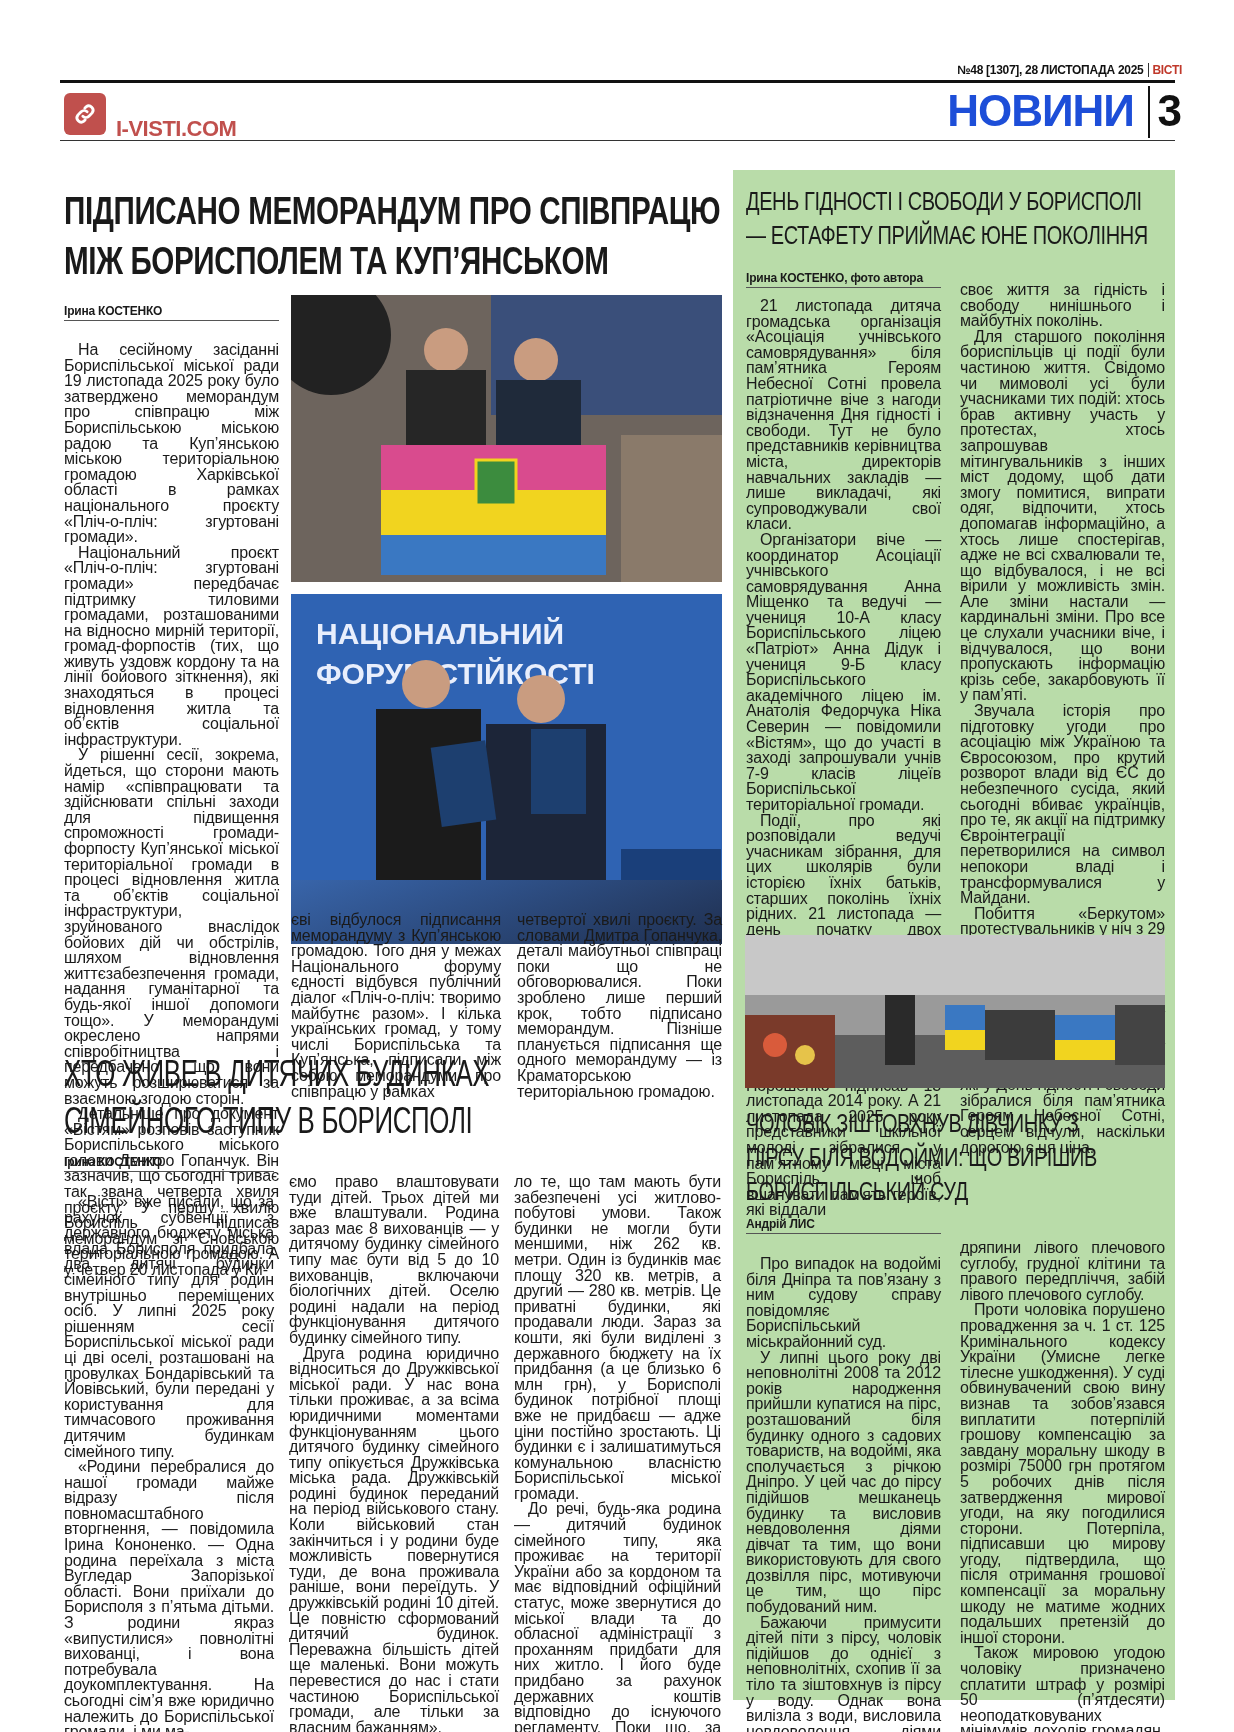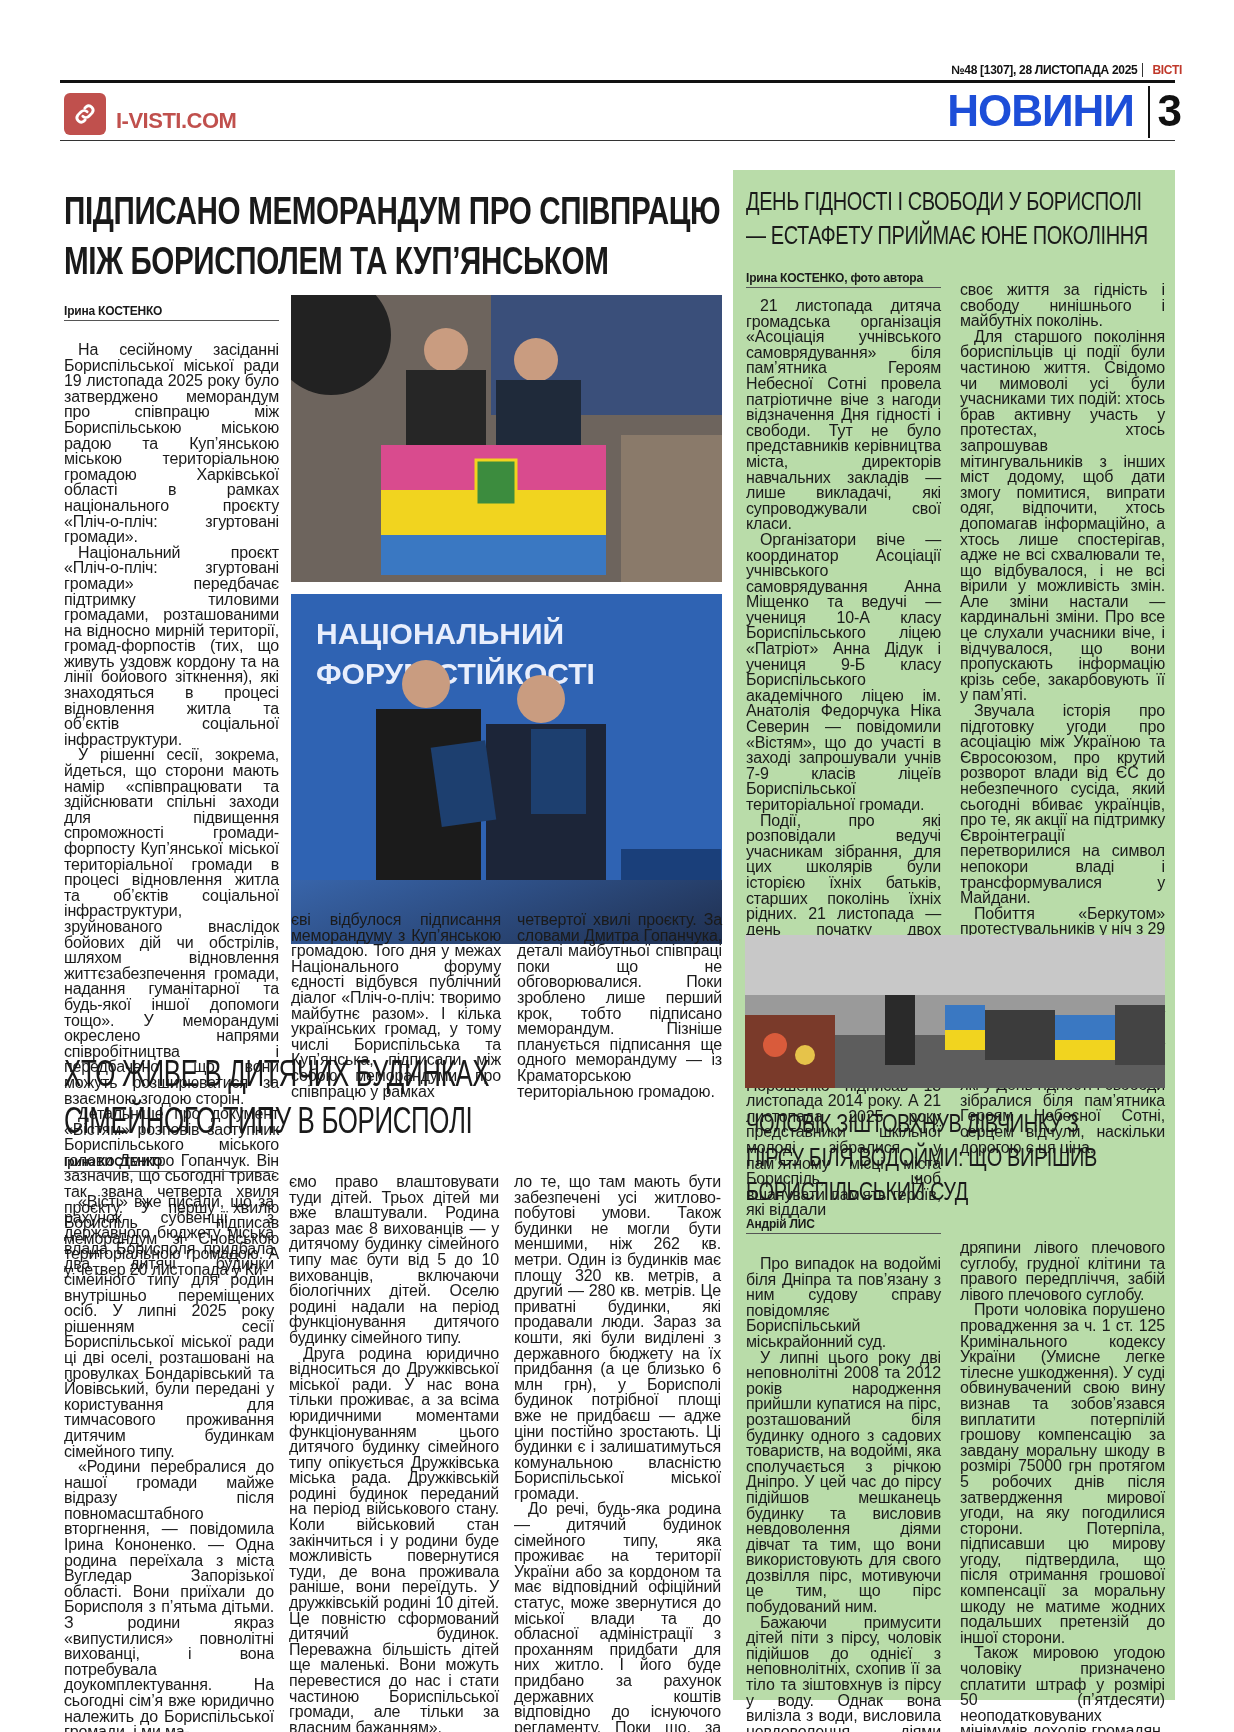--- a/index.html
+++ b/index.html
@@ -1,25 +1,25 @@
 <!DOCTYPE html>
 <html><head>
 <meta charset="utf-8">
 <style>
   html, body { margin: 0; padding: 0; background: #fff; }
   body { width: 1234px; height: 1732px; position: relative; overflow: hidden;
          font-family: "Liberation Sans", sans-serif; color: #1a1a1a; }
   .abs { position: absolute; }
   
   .issue { top: 63px; right: 52px; font-size: 12px; font-weight: bold; letter-spacing: -0.3px; color:#111; }
-  .issue .brand { color: #c0392b; border-left: 1px solid #333; padding-left: 9px; margin-left: 2px; }
+  .issue .brand { color: #c0392b; border-left: 1px solid #333; padding-left: 3px; margin-left: 2px; }
   .topline { top: 80px; left: 60px; width: 1115px; height: 3px; background: #111; }
   .logo-box { top: 93px; left: 64px; width: 42px; height: 42px; background: #c0504d; border-radius: 6px;
               display:flex; align-items:center; justify-content:center; }
-  .logo-text { top: 108px; left: 116px; font-size: 22px; color: #c0504d; font-weight: bold; letter-spacing: -0.5px; text-align: center; }
+  .logo-text { top: 116px; left: 116px; font-size: 22px; color: #c0504d; font-weight: bold; letter-spacing: -0.5px; text-align: center; }
   .section-name { top: 86px; right: 100px; font-size: 44px; font-weight: bold; color: #1d4ed8; letter-spacing: -1px; }
   .section-divider { top: 86px; right: 84px; width: 2px; height: 52px; background: #111; }
   .page-num { top: 86px; right: 52px; font-size: 44px; font-weight: bold; color: #111; }
   .bottomline { top: 140px; left: 60px; width: 1115px; height: 1px; background: #333; }
 
   
   .h-cond { font-family: "Liberation Sans", sans-serif; transform-origin: left top; letter-spacing: -0.5px; }
   .headline1 { top: 186px; left: 64px; font-size: 38px; font-weight: bold; line-height: 50px; transform: scaleX(0.78); width: 860px; }
   .headline2 { top: 1050px; left: 64px; font-size: 36px; line-height: 47px; transform: scaleX(0.72); width: 900px; }
   .side-panel { top: 170px; left: 733px; width: 442px; height: 1530px; background: #b9dca9; }

